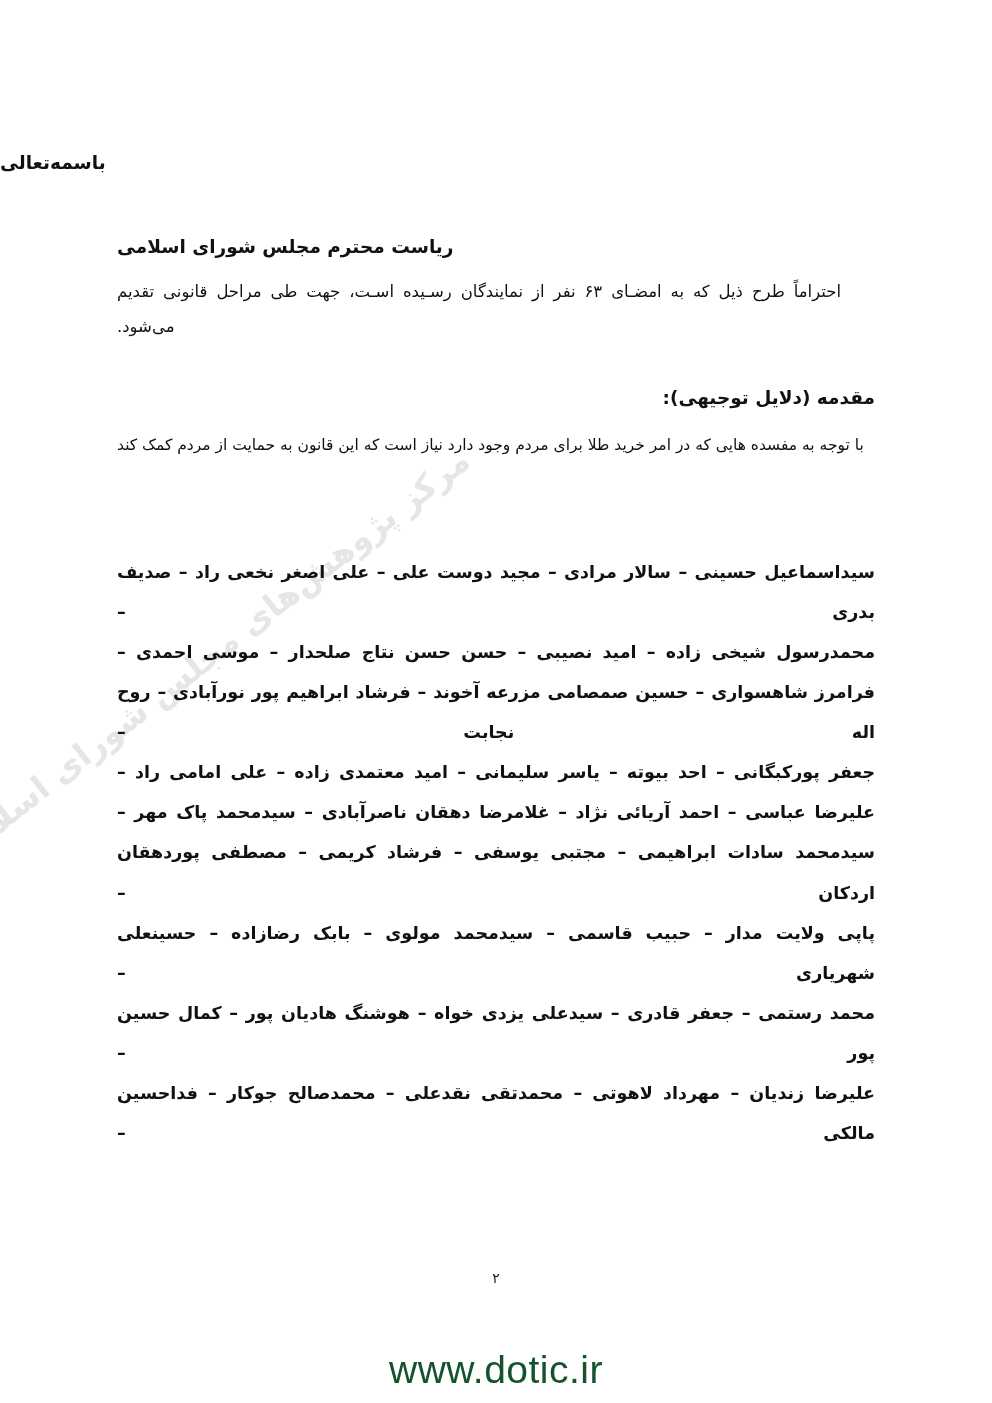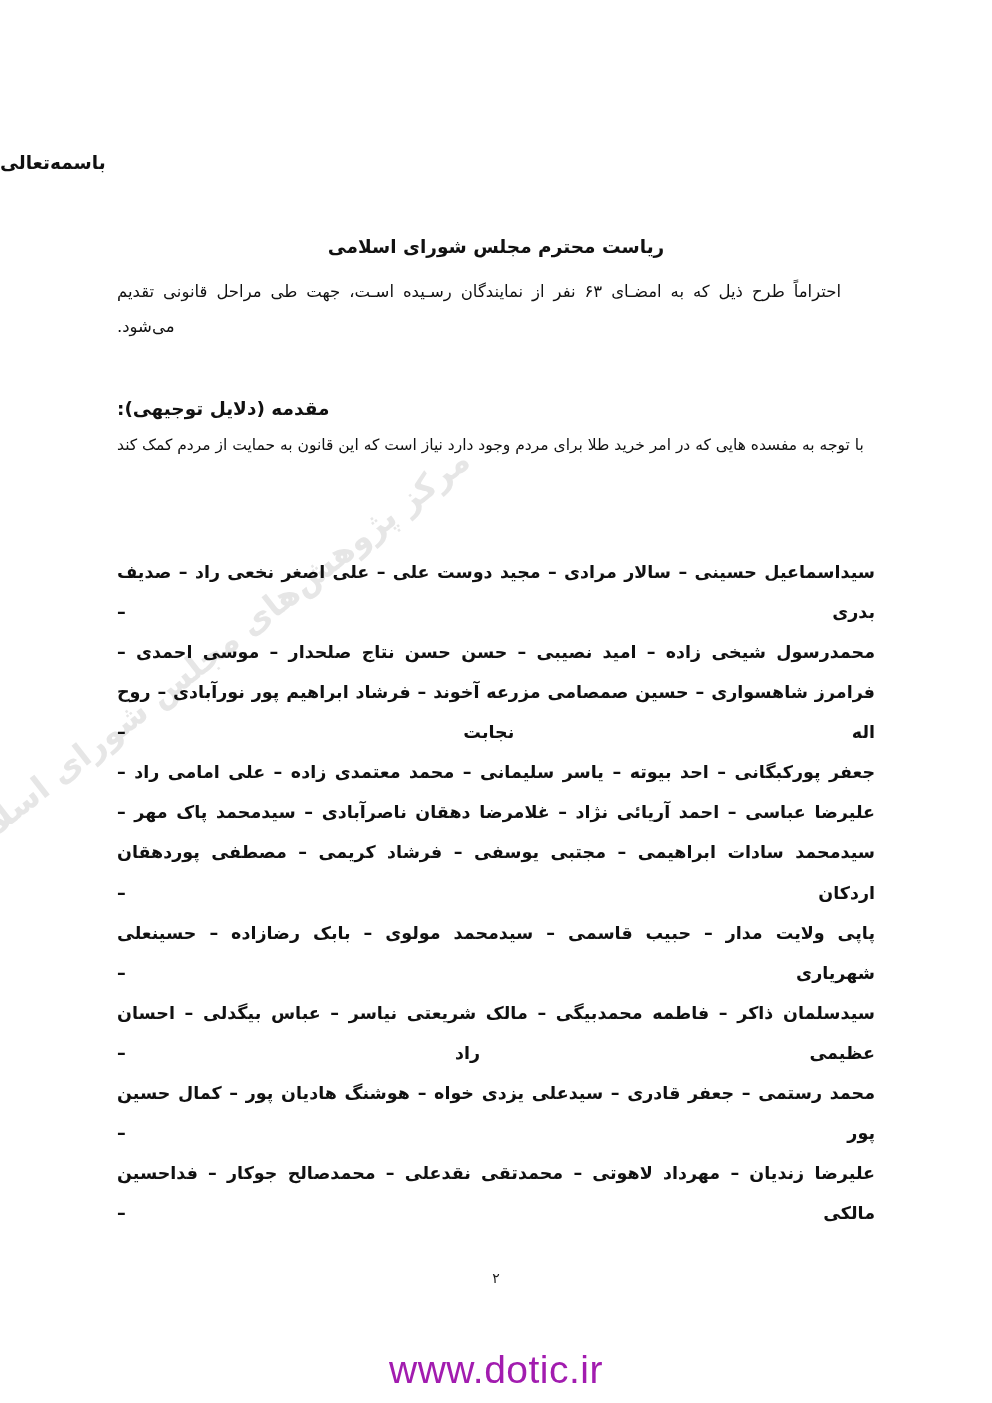--- a/index.html
+++ b/index.html
@@ -63,45 +63,45 @@
   }
 
   
   .addressee {
     position: absolute;
     top: 236px;
     right: 117px;
     width: 758px;
     font-size: 18.5px;
     font-weight: 700;
-    text-align: center;
+    text-align: left;
   }
 
   
   .intro-para {
     position: absolute;
     top: 274px;
     right: 117px;
     width: 758px;
     font-size: 16.5px;
     line-height: 2.15;
     text-align: justify;
     text-align-last: left;
     text-indent: 34px;
   }
 
   
   .preamble-heading {
     position: absolute;
-    top: 398px;
+    top: 387px;
     right: 117px;
     width: 758px;
     font-size: 18.5px;
     font-weight: 700;
-    text-align: left;
+    text-align: right;
   }
 
   .preamble-body {
     position: absolute;
     top: 428px;
     right: 117px;
     width: 758px;
     font-size: 15.5px;
     line-height: 2.2;
     text-align: justify;
@@ -170,27 +170,26 @@
     <div class="intro-para">احتراماً طرح ذیل که به امضـای ۶۳ نفر از نمایندگان رسـیده اسـت، جهت طی مراحل قانونی تقدیم می‌شود.</div>
 
     <div class="preamble-heading">مقدمه (دلایل توجیهی):</div>
 
     <div class="preamble-body">با توجه به مفسده هایی که در امر خرید طلا برای مردم وجود دارد نیاز است که این قانون به حمایت از مردم کمک کند</div>
 
     <div class="signatories" id="signatories-block">
         <div class="sig-line">سیداسماعیل حسینی – سالار مرادی – مجید دوست علی – علی اصغر نخعی راد – صدیف بدری –</div>
         <div class="sig-line">محمدرسول شیخی زاده – امید نصیبی – حسن حسن نتاج صلحدار – موسی احمدی –</div>
         <div class="sig-line">فرامرز شاهسواری – حسین صمصامی مزرعه آخوند – فرشاد ابراهیم پور نورآبادی – روح اله نجابت –</div>
-        <div class="sig-line">جعفر پورکبگانی – احد بیوته – یاسر سلیمانی – محمد معتمدی زاده – علی امامی راد –</div>
+        <div class="sig-line">جعفر پورکبگانی – احد بیوته – یاسر سلیمانی – امید معتمدی زاده – علی امامی راد –</div>
         <div class="sig-line">علیرضا عباسی – احمد آریائی نژاد – غلامرضا دهقان ناصرآبادی – سیدمحمد پاک مهر –</div>
         <div class="sig-line">سیدمحمد سادات ابراهیمی – مجتبی یوسفی – فرشاد کریمی – مصطفی پوردهقان اردکان –</div>
         <div class="sig-line">پاپی ولایت مدار – حبیب قاسمی – سیدمحمد مولوی – بابک رضازاده – حسینعلی شهریاری –</div>
-        <div class="sig-line">سیدسلمان ذاکر – فاطمه محمدبیگی – مالک شریعتی نیاسر – عباس بیگدلی – احسان عظیمی راد –</div>
         <div class="sig-line">محمد رستمی – جعفر قادری – سیدعلی یزدی خواه – هوشنگ هادیان پور – کمال حسین پور –</div>
         <div class="sig-line">علیرضا زندیان – مهرداد لاهوتی – محمدتقی نقدعلی – محمدصالح جوکار – فداحسین مالکی –</div>
       </div>
 
     <div class="page-number">۲</div>
 
-    <div class="footer-url" style="color: #a21caf;">www.dotic.ir</div>
+    <div class="footer-url" style="color: #14532d;">www.dotic.ir</div>
 
   </div>
 </div>
 
 </body></html>

